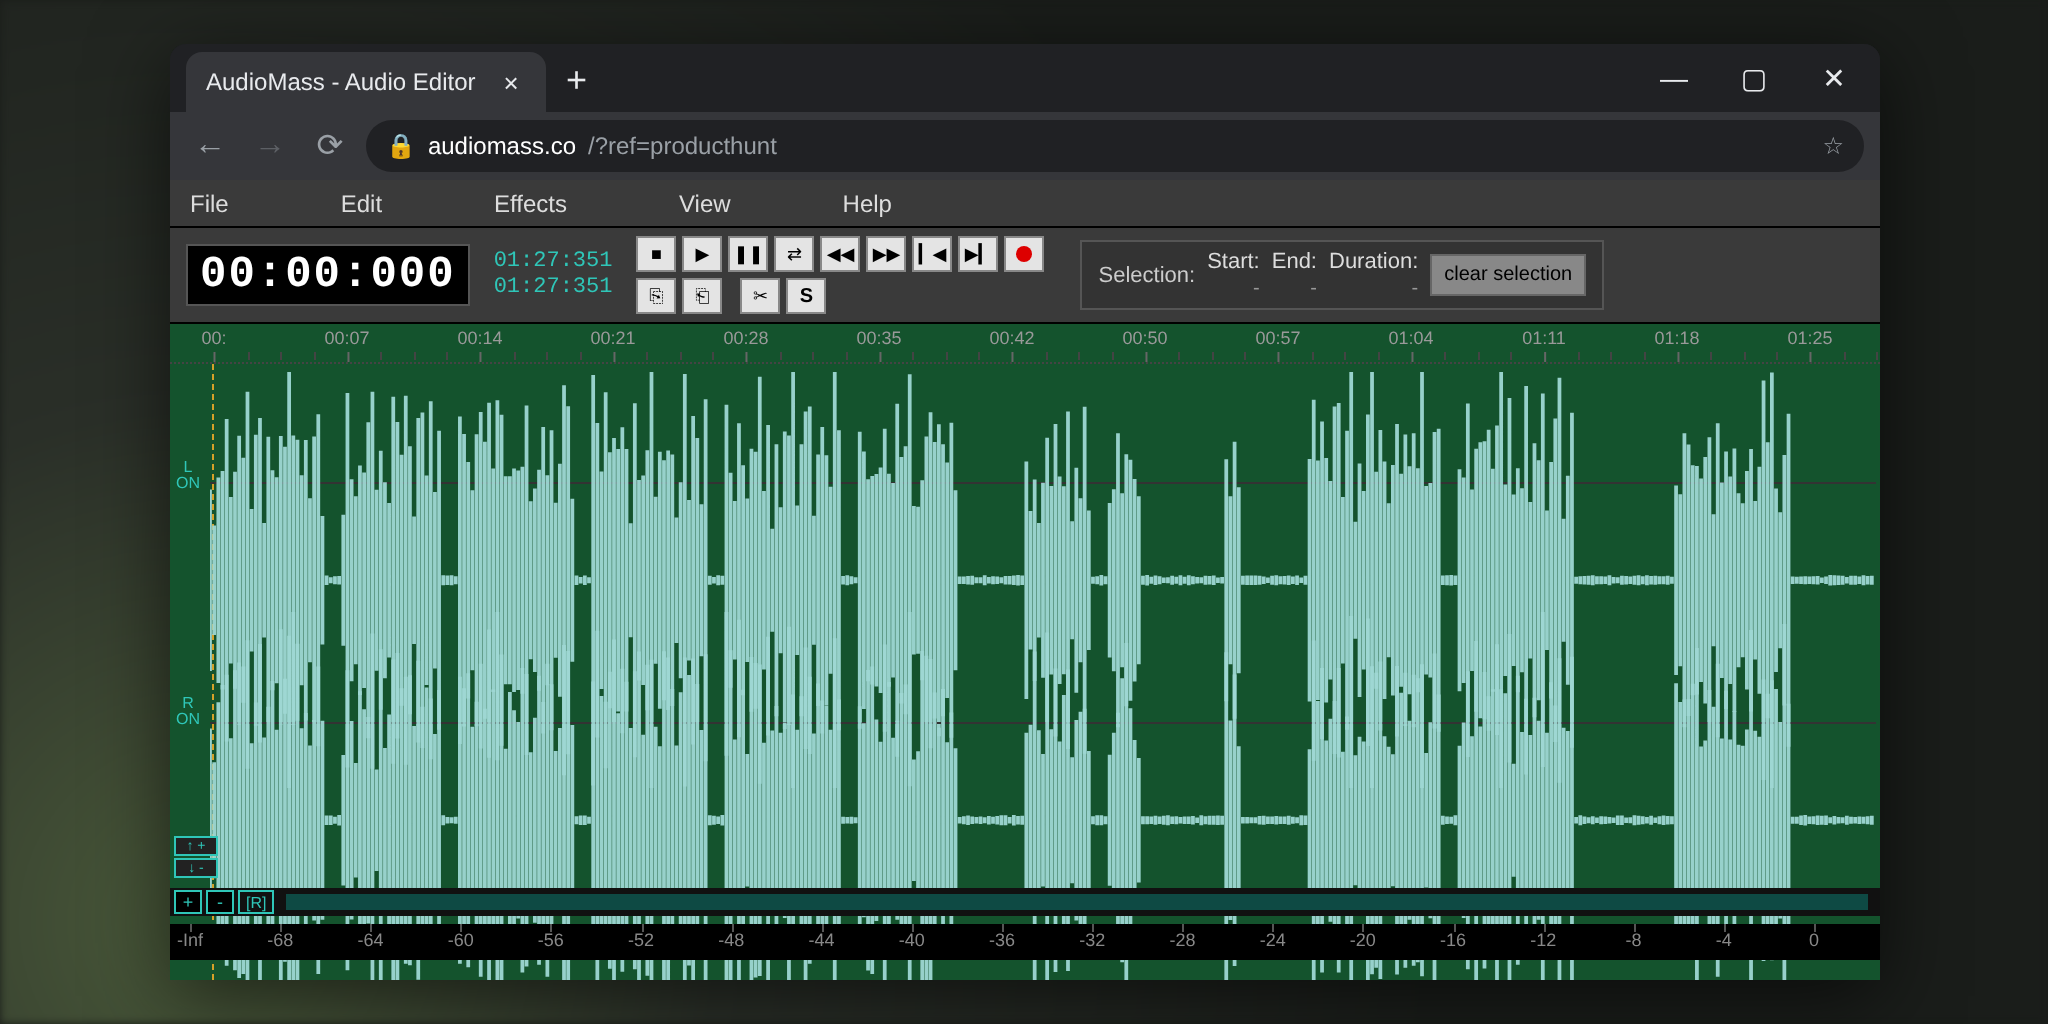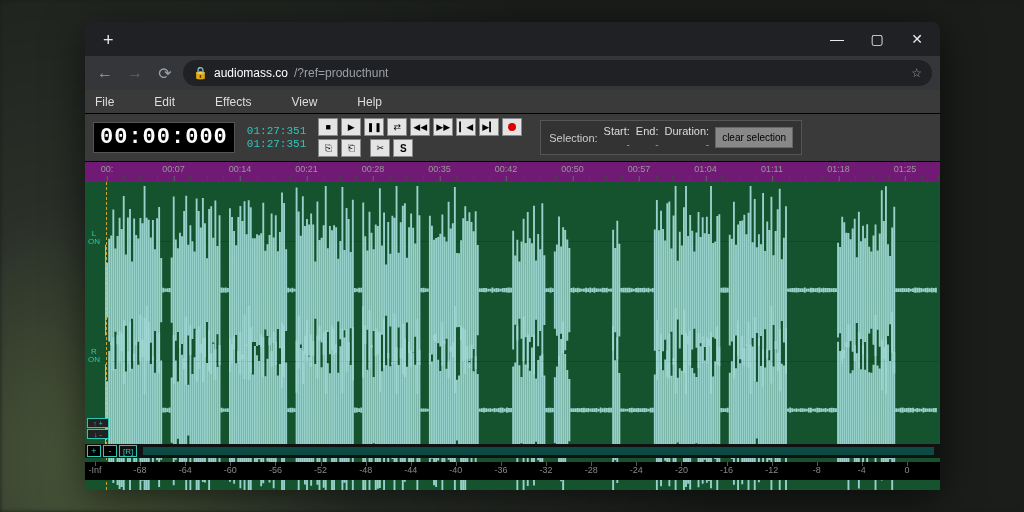--- a/index.html
+++ b/index.html
@@ -21,40 +21,40 @@
   .addrbox .host { color:#fff; }
   .addrbox .path { color:#9aa0a6; }
   .exticons { display:flex; align-items:center; gap:8px; margin-left:6px; }
   .ext { width:18px; height:18px; display:flex; align-items:center; justify-content:center; color:#e8eaed; font-size:14px; cursor:pointer; }
   .ext.off { font-size:9px; border:1px solid #d6a; border-radius:3px; padding:0 2px; color:#d6a; }
   .ext.green { width:16px;height:16px;border-radius:50%;background:#0c6; }
   .avatar { width:18px; height:18px; border-radius:50%; background:linear-gradient(135deg,#8af,#fa8); }
   .dots { color:#e8eaed; font-size:16px; cursor:pointer; padding:0 4px; }
   
   .app { flex:1; background:#1a1a1a; display:flex; flex-direction:column; }
-  .menubar { height:24px; background:#3a3a3a; display:flex; align-items:center; padding:0 10px; gap:40px; font-size:12px; color:#ddd; border-bottom:1px solid #000; }
+  .menubar { height:24px; background:#3a3a3a; display:flex; align-items:center; padding:0 10px; gap:56px; font-size:12px; color:#ddd; border-bottom:1px solid #000; }
   .menuitem { cursor:pointer; }
   
   .toolbar { height:48px; background:#3a3a3a; display:flex; align-items:center; padding:4px 8px; gap:12px; border-bottom:1px solid #000; }
   .timebox { background:#000; border:1px solid #555; padding:2px 6px; color:#fff; font-family:"Courier New",monospace; font-size:22px; font-weight:bold; letter-spacing:1px; }
   .durcol { display:flex; flex-direction:column; gap:1px;justify-content:space-between; }
   .durval { color:#2fc6b8; font-family:"Courier New",monospace; font-size:11px; }
   .btnrow { display:flex; flex-direction:column; gap:3px; }
   .brow { display:flex; gap:3px; }
   .tbtn { width:20px; height:18px; background:#e4e4e4; border:1px solid #888; display:flex; align-items:center; justify-content:center; font-size:9px; color:#000; cursor:pointer; }
   .tbtn.rec { background:#e4e4e4; }
   .tbtn.rec .dot{ width:8px;height:8px;border-radius:50%;background:#d00;}
   .tbtn.s { font-size:10px; font-weight:bold; }
   .selbox { display:flex; align-items:center; gap:6px; background:#333; border:1px solid #555; padding:4px 8px; font-size:11px; color:#ccc; margin-left:6px; }
   .selcol { display:flex; flex-direction:column; align-items:flex-end; gap:2px; }
   .selcol .lbl{font-size:11px;color:#ddd;}
   .selcol .val{font-size:10px;color:#999;}
   .clearbtn { background:#888; color:#000; font-size:10px; padding:4px 6px; border:1px solid #666; cursor:pointer; text-align:center; line-height:1.1; }
   
-  .ruler { height:20px; background:#701a75; position:relative; font-size:9px; color:#999; overflow:hidden; border-bottom:1px dotted #444;padding-left:32px;}
+  .ruler { height:20px; background:#14532d; position:relative; font-size:9px; color:#999; overflow:hidden; border-bottom:1px dotted #444;padding-left:32px;}
   .ruler .tick { position:absolute; top:2px; transform:translateX(-50%); }
   .ruler .tick::after{content:"";position:absolute;left:50%;top:12px;width:1px;height:6px;background:#666;}
   .ruler .sub { position:absolute; top:14px; width:1px; height:4px; background:#444; }
   
   .wavewrap { flex:1; background:#14532d; position:relative; min-height:0; }
   .chanlabel { position:absolute; left:2px; width:14px; color:#2fc6b8; font-size:8px; text-align:center; line-height:1; }
   .chanlabel.l { top:48px; } .chanlabel.r { top:166px; }
   .wave { position:absolute; left:20px; right:2px; }
   .wave.top { top:4px; height:110px; } .wave.bot { top:124px; height:110px; }
   .center { position:absolute; top:50%; left:0; right:0; height:1px; background:#333; }
@@ -73,20 +73,24 @@
   .dbruler .dbt { position:absolute; top:3px; font-size:9px; color:#888; transform:translateX(-50%);}
   .dbruler .dline { position:absolute; top:0; width:1px; height:4px; background:#555;}
   .phead { position:absolute; left:21px; top:0; bottom:0; width:0; border-left:1px dashed #d4a129; }
 </style>
 </head>
 <body>
 <div class="bgblur"></div>
 
 <div class="window">
   <div class="titlebar">
+    <div class="tab">
+      <span>AudioMass - Audio Editor</span>
+      <span class="x">×</span>
+    </div>
     <div class="newtab">+</div>
     <div class="winctrls">
       <div class="winbtn">—</div>
       <div class="winbtn">▢</div>
       <div class="winbtn">✕</div>
     </div>
   </div>
 
   <div class="addrbar">
     <div class="navbtn">←</div>

